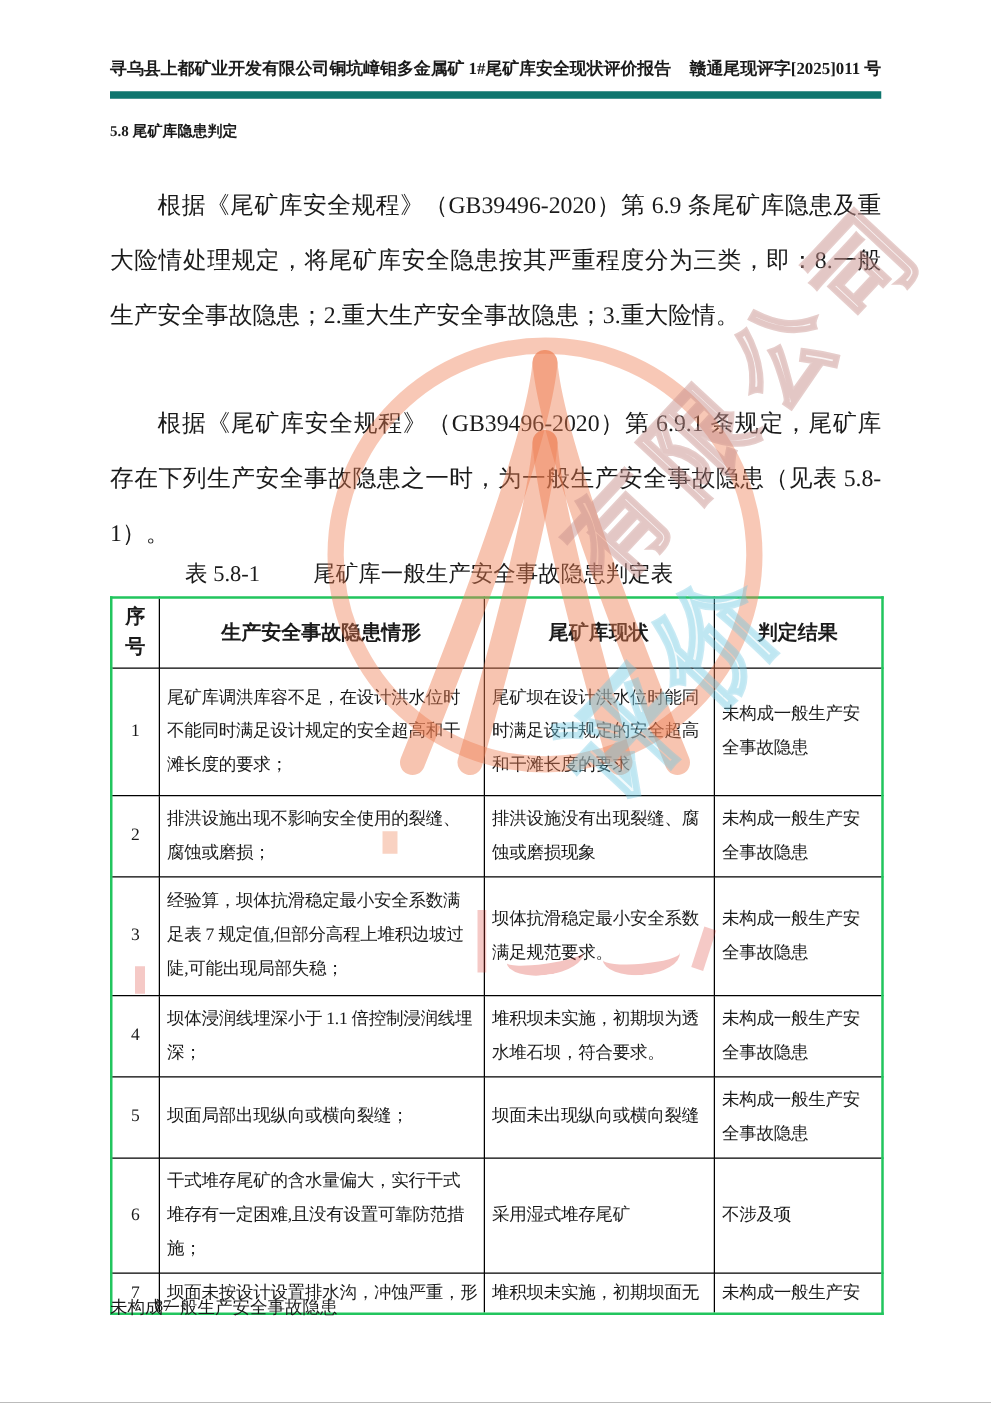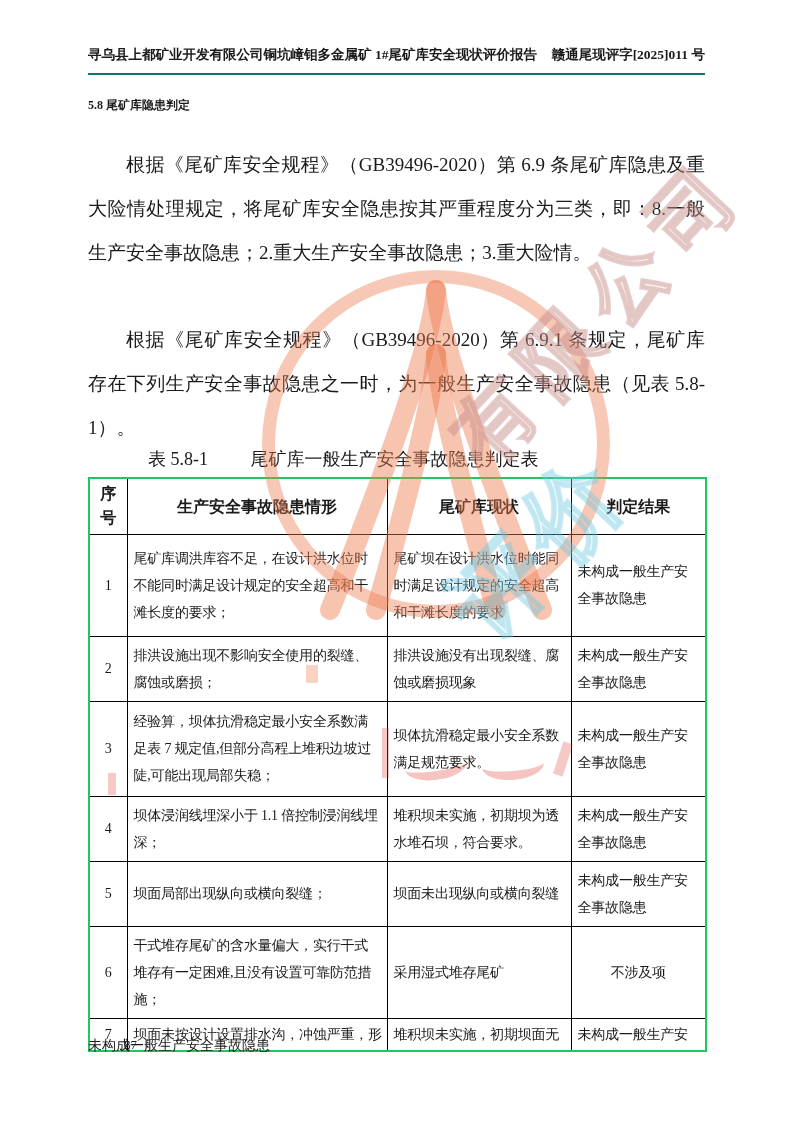--- a/index.html
+++ b/index.html
@@ -6,21 +6,21 @@
   html,body { background:#888; }
   .page {
     position:relative; width:793px; height:1122px; margin:0 auto;
     background:#ffffff; overflow:hidden;
     font-family:"Liberation Serif","DejaVu Serif",serif; color:#1a1a1a;
   }
   
   .hdr {
     position:absolute; top:46px; left:88px; width:617px;
     display:flex; justify-content:space-between; align-items:flex-end;
-    border-bottom:2px solid #0f766e; padding-bottom:9px;
+    border-bottom:6px solid #0f766e; padding-bottom:9px;
     font-size:13.5px; font-weight:bold; white-space:nowrap;
   }
   
   .h58  { position:absolute; top:97px;  left:88px; width:617px; font-size:12px; font-weight:bold; }
   .h581 { position:absolute; top:273px; left:88px; width:617px; font-size:19px; font-weight:bold; }
   .para { position:absolute; left:88px; width:617px; font-size:19px; line-height:44px;
           text-indent:2em; text-align:justify; }
   .p1 { top:143px; }
   .p2 { top:318px; }
   
@@ -37,21 +37,21 @@
   table.jt col.c3{width:184px;} table.jt col.c4{width:135px;}
   table.jt th, table.jt td {
     border:1px solid #000; vertical-align:middle;
     line-height:27px; padding:5px 6px;
   }
   table.jt { border:2px solid #22c55e; }
   table.jt thead tr { height:56px; }
   table.jt th { font-weight:bold; text-align:center; font-size:16px; padding:2px; letter-spacing:0; }
   .th-no-wrap { display:inline-block; width:1.1em; word-break:break-all; line-height:24px; }
   td.no { text-align:center; padding:2px; }
-  td.result.center { text-align:center; }
+  td.result.center { }
   tbody tr:nth-child(1){height:102px;} tbody tr:nth-child(2){height:58px;}
   tbody tr:nth-child(3){height:95px;}  tbody tr:nth-child(4){height:62px;}
   tbody tr:nth-child(5){height:65px;}  tbody tr:nth-child(6){height:61px;}
   tbody tr:nth-child(7){height:32px;}
   tbody tr.row-cut td { padding-top:2px; padding-bottom:2px; white-space:nowrap; overflow:hidden; }
   
   .ftr { position:absolute; top:1037px; left:88px; width:617px; font-size:14px; }
   .ftr .page-no { position:absolute; left:0; right:0; text-align:left; font-size:13px;margin-left:36px; }
   
   .wm { position:absolute; inset:0; pointer-events:none; z-index:5; }

